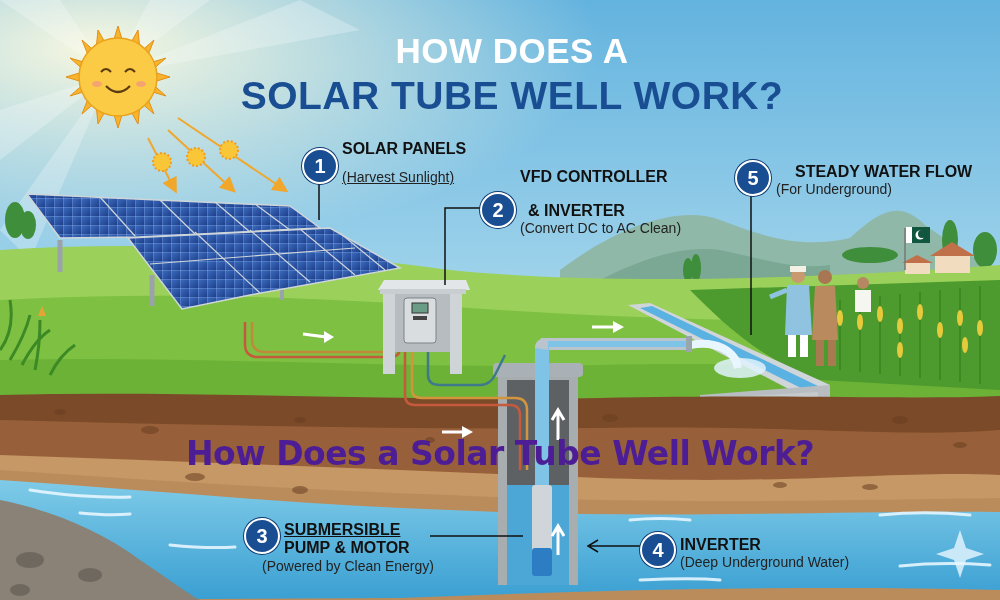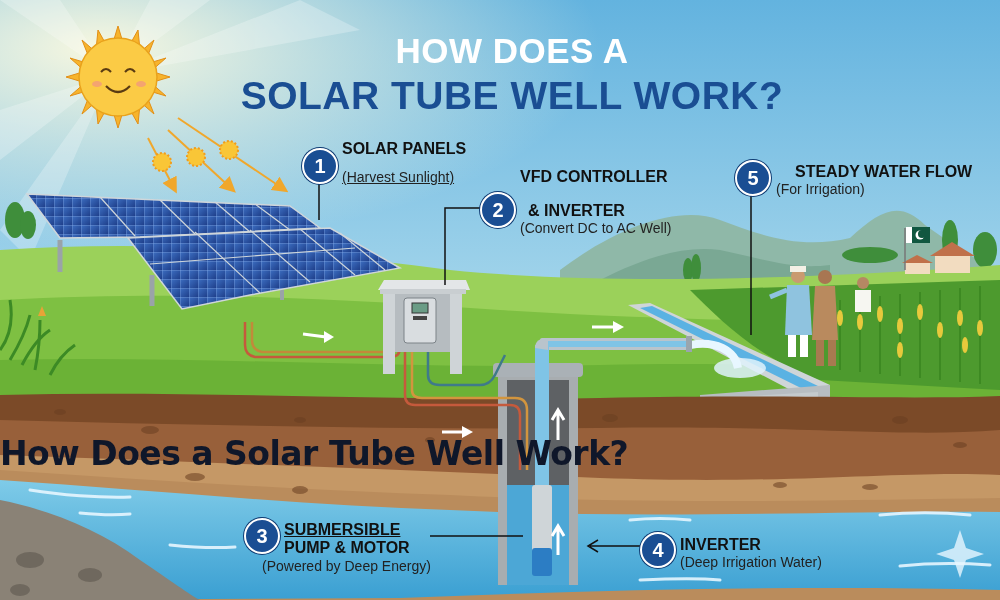--- a/index.html
+++ b/index.html
@@ -6,21 +6,21 @@
   body{width:1000px;height:600px;overflow:hidden;font-family:"Liberation Sans",sans-serif;}
   #scene{position:relative;width:1000px;height:600px;overflow:hidden;}
   svg.bg{position:absolute;left:0;top:0;}
   .title-line{position:absolute;left:0;width:1000px;text-align:center;font-weight:bold;font-family:"Liberation Sans",sans-serif;letter-spacing:0.5px;}
   #t1{top:31px;font-size:35px;color:#ffffff;left:12px;}
   #t2{top:74px;font-size:39px;color:#1a4e93;left:12px;}
   .callout{position:absolute;}
   .badge{position:absolute;width:32px;height:32px;border-radius:50%;background:#1a4e93;border:2px solid #ffffff;color:#ffffff;font-weight:bold;font-size:20px;text-align:center;line-height:32px;box-shadow:0 0 0 1px #0e3a72;}
   .c-title{position:absolute;font-weight:bold;font-size:16px;color:#111;line-height:18px;white-space:nowrap;}
   .c-sub{position:absolute;font-size:14px;color:#222;white-space:nowrap;}
-  .overlay{position:absolute;left:0;width:1000px;text-align:left;top:434px;font-size:33px;font-weight:bold;color:#0f172a;font-family:"DejaVu Sans",sans-serif;letter-spacing:-0.5px;}
+  .overlay{position:absolute;left:0;width:1000px;text-align:center;top:434px;font-size:33px;font-weight:bold;color:#4c1d95;font-family:"DejaVu Sans",sans-serif;letter-spacing:-0.5px;}
 </style>
 </head>
 <body>
 
 <div id="scene">
 
 <svg class="bg" width="1000" height="600" viewBox="0 0 1000 600">
   <defs>
     <linearGradient id="sky" x1="0" y1="0" x2="0" y2="1">
       <stop offset="0" stop-color="#63b3df"></stop>
@@ -297,37 +297,37 @@
 <div class="callout">
   <div class="badge" style="left:302px;top:148px;">1</div>
   <div class="c-title" style="left:342px;top:140px;">SOLAR PANELS</div>
   <div class="c-sub" style="left:342px;top:169px;text-decoration:underline;">(Harvest Sunlight)</div>
 </div>
 
 <div class="callout">
   <div class="badge" style="left:480px;top:192px;">2</div>
   <div class="c-title" style="left:520px;top:168px;">VFD CONTROLLER</div>
   <div class="c-title" style="left:528px;top:202px;">&amp; INVERTER</div>
-  <div class="c-sub" style="left:520px;top:220px;">(Convert DC to AC Well)</div>
+  <div class="c-sub" style="left:520px;top:220px;">(Convert DC to AC Clean)</div>
 </div>
 
 <div class="callout">
   <div class="badge" style="left:735px;top:160px;">5</div>
   <div class="c-title" style="left:776px;top:163px;margin-left:19px;">STEADY WATER FLOW</div>
-  <div class="c-sub" style="left:776px;top:181px;">(For Irrigation)</div>
+  <div class="c-sub" style="left:776px;top:181px;">(For Underground)</div>
 </div>
 
 <div class="callout">
   <div class="badge" style="left:244px;top:518px;">3</div>
   <div class="c-title" style="left:284px;top:521px;text-decoration:underline;">SUBMERSIBLE</div>
   <div class="c-title" style="left:284px;top:539px;">PUMP &amp; MOTOR</div>
-  <div class="c-sub" style="left:262px;top:558px;">(Powered by Deep Energy)</div>
+  <div class="c-sub" style="left:262px;top:558px;">(Powered by Clean Energy)</div>
 </div>
 
 <div class="callout">
   <div class="badge" style="left:640px;top:532px;">4</div>
   <div class="c-title" style="left:680px;top:536px;">INVERTER</div>
-  <div class="c-sub" style="left:680px;top:554px;">(Deep Irrigation Water)</div>
+  <div class="c-sub" style="left:680px;top:554px;">(Deep Underground Water)</div>
 </div>
 
 <div class="overlay">How Does a Solar Tube Well Work?</div>
 
 </div>
 
 </body></html>

